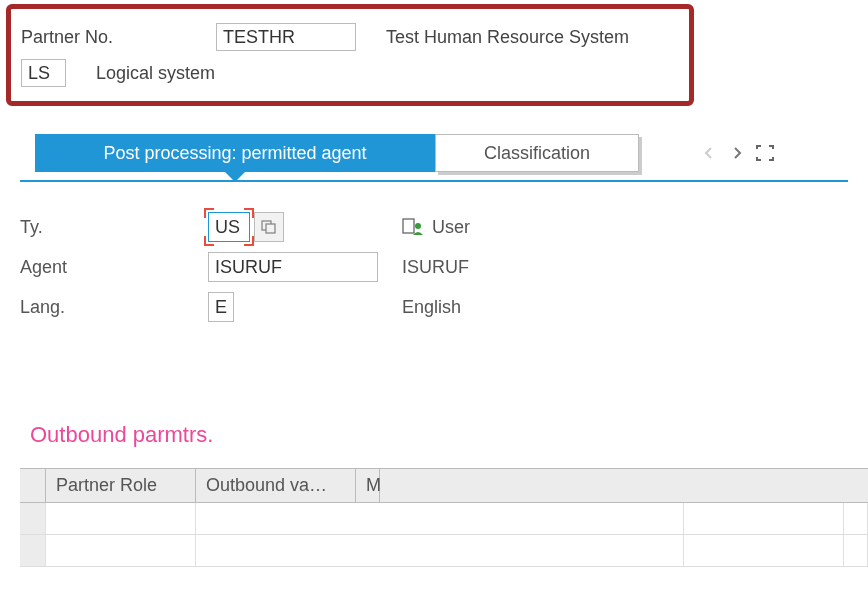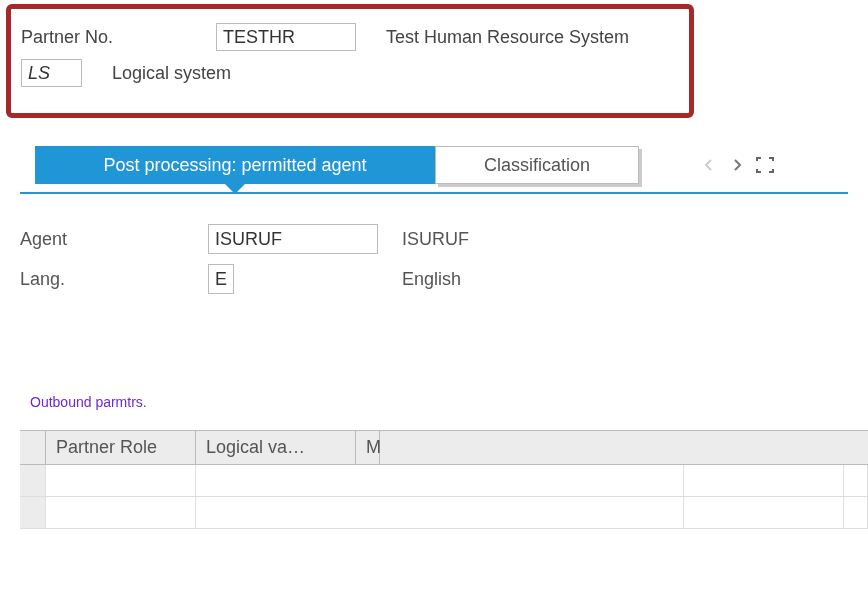--- a/index.html
+++ b/index.html
@@ -2,31 +2,31 @@
 <html><head>
   <meta charset="utf-8">
   <style>
     * { box-sizing: border-box; margin: 0; padding: 0; font-family: Arial, sans-serif; }
     body { background: #fff; width: 868px; height: 594px; overflow: hidden; font-size: 18px; color: #333; }
     
     .header-box {
       border: 5px solid #a52929;
       border-radius: 6px;
       margin: 4px 6px 8px 6px;
-      padding: 14px 10px 26px 10px;
+      padding: 14px 10px 14px 10px;
       width: 688px;
     }
     .header-row { display: flex; align-items: center; margin-bottom: 8px; }
     .header-row:last-child { margin-bottom: 0; }
     .header-label { width: 195px; color: #444; }
     .header-input {
       width: 140px; height: 28px; border: 1px solid #bbb; padding: 2px 6px;
       font-size: 18px; color: #333; background: #fff;
     }
-    .header-input.narrow { width: 61px; font-style: italic; }
+    .header-input.narrow { width: 45px; }
     .header-desc { margin-left: 30px; color: #444; }
     
     .tabs-row {
       display: flex; align-items: center; margin-top: 28px; margin-left: 35px;
     }
     .tab {
       height: 38px; display: flex; align-items: center; justify-content: center;
       padding: 0 26px; font-size: 18px; cursor: pointer; position: relative;
     }
     .tab.active { background: #2196d6; color: #fff; width: 400px; }
@@ -69,21 +69,21 @@
     .f4-btn {
       width: 30px; height: 30px; border: 1px solid #bbb; background: #f2f2f2;
       display: flex; align-items: center; justify-content: center; cursor: pointer;
     }
     .form-input.agent { width: 170px; }
     .form-input.lang { width: 26px; }
     .form-desc { margin-left: 14px; color: #555; display: flex; align-items: center; gap: 8px; }
     
     .user-icon-wrap { display: inline-flex; align-items: center; }
     
-    .section-title { margin: 100px 0 20px 30px; color: #6d28d9; font-size: 14px; }
+    .section-title { margin: 100px 0 20px 30px; color: #ec4899; font-size: 22px; }
     .table-wrap { margin: 4px 0 0 20px; }
     .table-header { display: flex; border-top: 1px solid #bbb; border-bottom: 1px solid #bbb; background: #ececec; }
     .table-header .th { padding: 6px 10px; color: #555; font-size: 18px; border-right: 1px solid #bbb; }
     .th-sel { width: 26px; background: #ececec; }
     .th-role { width: 150px; }
     .th-msgtype { flex: 1; text-align: center; }
     .th-msgva { width: 160px; }
     .th-m { width: 24px; border-right: none; }
     .table-row { display: flex; height: 32px; border-bottom: 1px solid #ddd; }
     .table-row .td { border-right: 1px solid #e0e0e0; }
@@ -132,41 +132,66 @@
       <svg width="18" height="16" viewBox="0 0 18 16">
           <path d="M1 4 L1 1 L5 1 M13 1 L17 1 L17 4 M17 12 L17 15 L13 15 M5 15 L1 15 L1 12" stroke="#666" stroke-width="2" fill="none"></path>
         </svg>
     </span>
   </div>
 </div>
 <div class="tab-underline"></div>
 
 <div class="form-area">
   <div class="form-row">
+    <span class="form-label">Ty.</span>
+    <div class="form-input-wrap">
+      <span class="f4-corners">
+        <input class="form-input f4-active" value="US" style="">
+        <span class="c3"></span>
+      </span>
+      <span class="f4-btn">
+        <svg width="16" height="14" viewBox="0 0 16 14">
+          <rect x="1" y="1" width="9" height="9" fill="none" stroke="#888" stroke-width="1.3"></rect>
+          <rect x="5" y="4" width="9" height="9" fill="#f2f2f2" stroke="#888" stroke-width="1.3"></rect>
+        </svg>
+      </span>
+    </div>
+    <span class="form-desc">
+      <span class="user-icon-wrap">
+        <svg width="22" height="20" viewBox="0 0 22 20">
+          <rect x="1" y="2" width="11" height="14" fill="none" stroke="#666" stroke-width="1.3"></rect>
+          <circle cx="16" cy="9" r="3" fill="#3a9b3a"></circle>
+          <path d="M11 18 Q16 12 21 18 Z" fill="#3a9b3a"></path>
+        </svg>
+      </span>
+      <span>User</span>
+    </span>
+  </div>
+  <div class="form-row">
     <span class="form-label">Agent</span>
     <div class="form-input-wrap">
       <input class="form-input agent" value="ISURUF" style="">
     </div>
     <span class="form-desc">ISURUF</span>
   </div>
   <div class="form-row">
     <span class="form-label">Lang.</span>
     <div class="form-input-wrap">
       <input class="form-input lang" value="EN" style="">
     </div>
     <span class="form-desc">English</span>
   </div>
 </div>
 
 <div class="section-title">Outbound parmtrs.</div>
 <div class="table-wrap">
   <div class="table-header">
     <div class="th th-sel"></div>
     <div class="th th-role">Partner Role</div>
-    <div class="th th-msgva">Logical va…</div>
+    <div class="th th-msgva">Outbound va…</div>
     <div class="th th-m">M</div>
   </div>
   <div class="table-row">
     <div class="td td-sel"></div>
     <div class="td td-role"></div>
     <div class="td td-msgtype"></div>
     <div class="td td-msgva"></div>
     <div class="td td-m"></div>
   </div>
   <div class="table-row">

